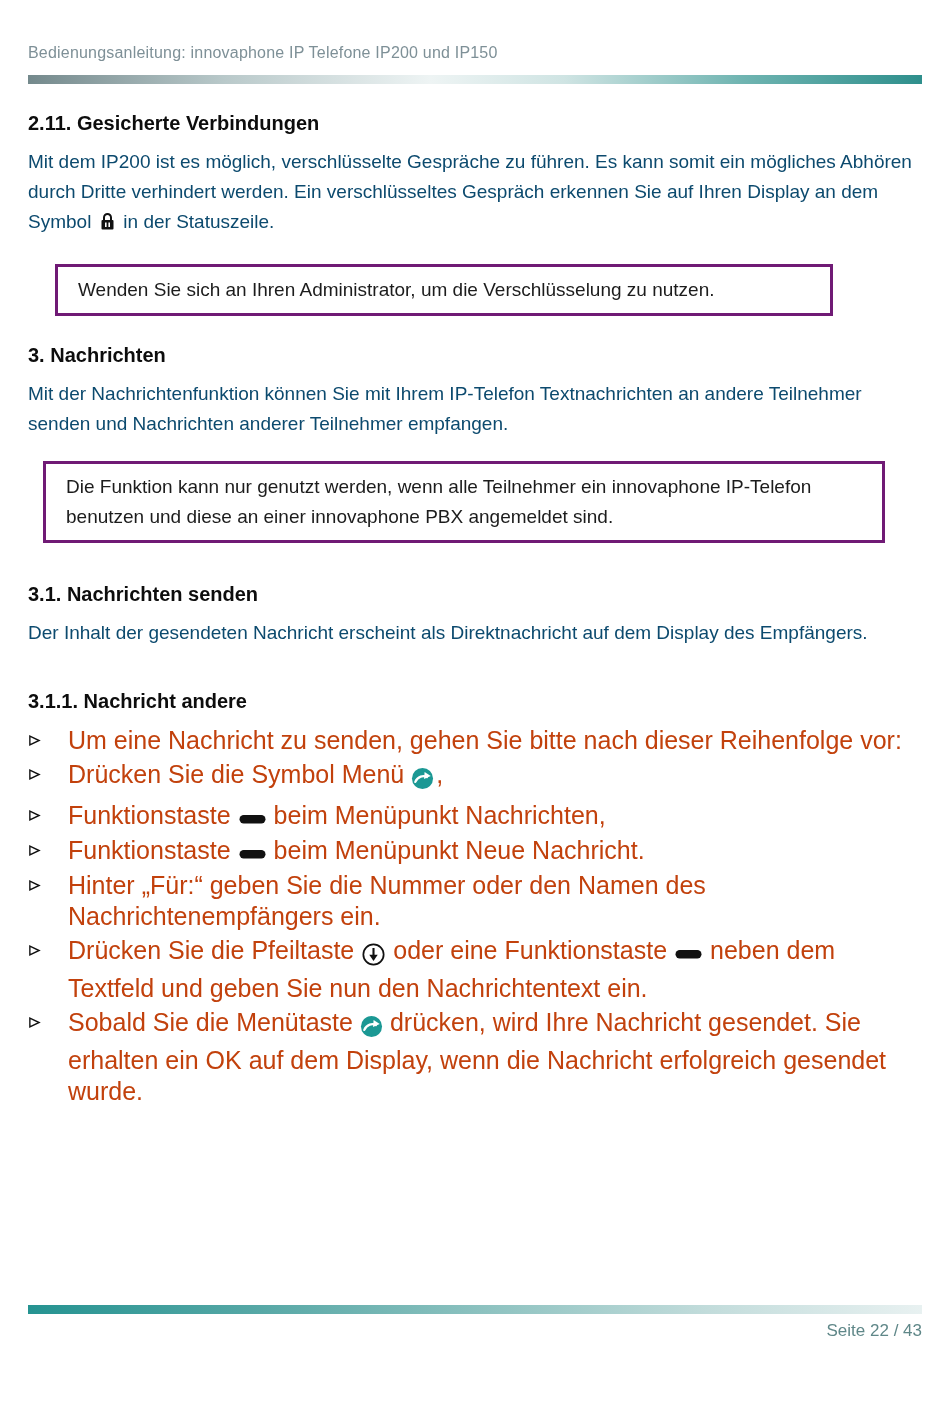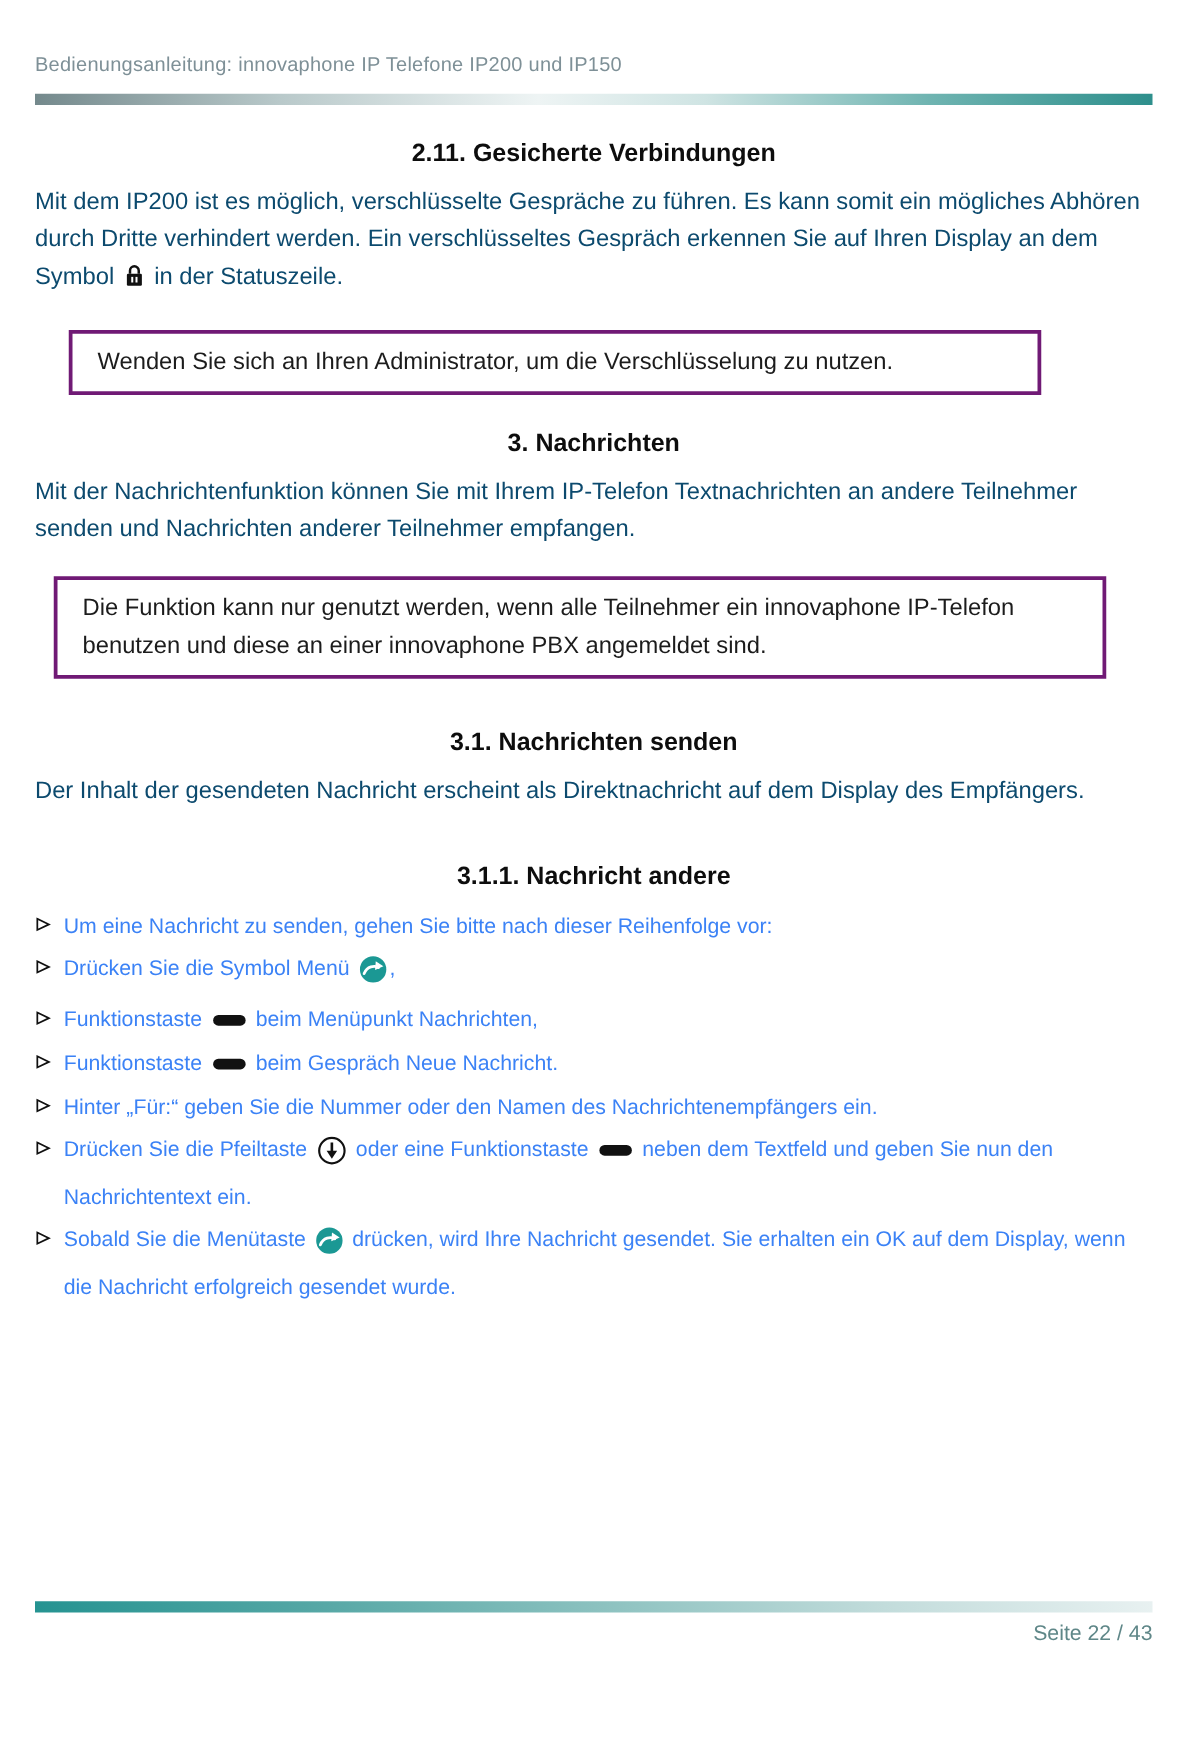--- a/index.html
+++ b/index.html
@@ -8,46 +8,46 @@
   .page { position:relative; width:950px; height:1341px; background:#fff; overflow:hidden; }
 
   .doc-header { padding:44px 28px 0 28px; }
   .header-title { font-size:16px; color:#7e9097; letter-spacing:0.2px; }
   .header-rule {
     height:9px; margin-top:13px;
     background:linear-gradient(90deg,#74898c 0%,#b9c9ca 22%,#eef4f4 45%,#cfe4e3 60%,#6fb4b1 80%,#2e8f8c 100%);
   }
 
   .content { padding:0 28px; }
-  .h-sec { font-size:20px; font-weight:700; color:#0d0d0d; margin-top:28px;text-align:center; }
+  .h-sec { font-size:20px; font-weight:700; color:#0d0d0d; margin-top:28px; }
   .mt-40 { margin-top:40px; }
   .mt-42 { margin-top:42px; }
   .para { font-size:19px; line-height:30px; margin-top:12px; color:#0c4a6e; }
 
   .note-box {
     border:3px solid #701a75;
     font-size:19px; line-height:30px;
     padding:8px 20px;
   }
   .note-1 { margin-top:24px; margin-left:27px; width:778px; }
   .note-2 { margin-top:22px; margin-left:15px; width:842px; }
 
   .steps { margin-top:12px; }
   .step { display:flex; gap:9px; margin-top:3px; }
   .marker { flex:0 0 14px; padding-top:8px; }
-  .step-text { font-size:17px; line-height:31px; color:#3b82f6; display:block; }
+  .step-text { font-size:25px; line-height:31px; color:#c2410c; display:block;margin-left:17px; }
 
   .icon { display:inline-block; vertical-align:middle; }
   .icon-lock { margin:0 7px 0 8px; vertical-align:-3px; }
   .icon-menu { margin:0 2px 0 7px; vertical-align:-7px; }
   .icon-menu.sp-after { margin-right:7px; }
   .icon-fn { margin:0 8px; vertical-align:-1px; }
   .icon-down { margin:0 8px 0 8px; vertical-align:-7px; }
 
-  .doc-footer { position:absolute; left:28px; right:28px; bottom:24px; }
+  .doc-footer { position:absolute; left:28px; right:28px; bottom:0; }
   .footer-rule {
     height:9px;
     background:linear-gradient(90deg,#259391 0%,#55a7a5 25%,#8fc3c1 52%,#c2dcdb 76%,#e8f1f1 100%);
   }
   .footer-page { margin-top:7px; text-align:right; font-size:17px; color:#5f8788; }
 </style>
 </head>
 <body>
 
 <div class="page">
@@ -114,21 +114,21 @@
                 <rect x="0.5" y="1" width="26" height="8.5" rx="4.2" fill="#111"></rect>
               </svg></span><span>beim Menüpunkt Nachrichten,</span></span>
       </div>
 
       <div class="step">
         <span class="marker"><svg width="13" height="13" viewBox="0 0 14 14">
               <path d="M2 2.2 L12 7 L2 11.8 Z" fill="none" stroke="#111" stroke-width="1.5"></path>
             </svg></span>
         <span class="step-text"><span>Funktionstaste</span><span class="icon icon-fn"><svg width="27" height="11" viewBox="0 0 27 11">
                 <rect x="0.5" y="1" width="26" height="8.5" rx="4.2" fill="#111"></rect>
-              </svg></span><span>beim Gespräch Neue Nachricht.</span></span>
+              </svg></span><span>beim Menüpunkt Neue Nachricht.</span></span>
       </div>
 
       <div class="step">
         <span class="marker"><svg width="13" height="13" viewBox="0 0 14 14">
               <path d="M2 2.2 L12 7 L2 11.8 Z" fill="none" stroke="#111" stroke-width="1.5"></path>
             </svg></span>
         <span class="step-text">Hinter „Für:“ geben Sie die Nummer oder den Namen des Nachrichtenempfängers ein.</span>
       </div>
 
       <div class="step">

